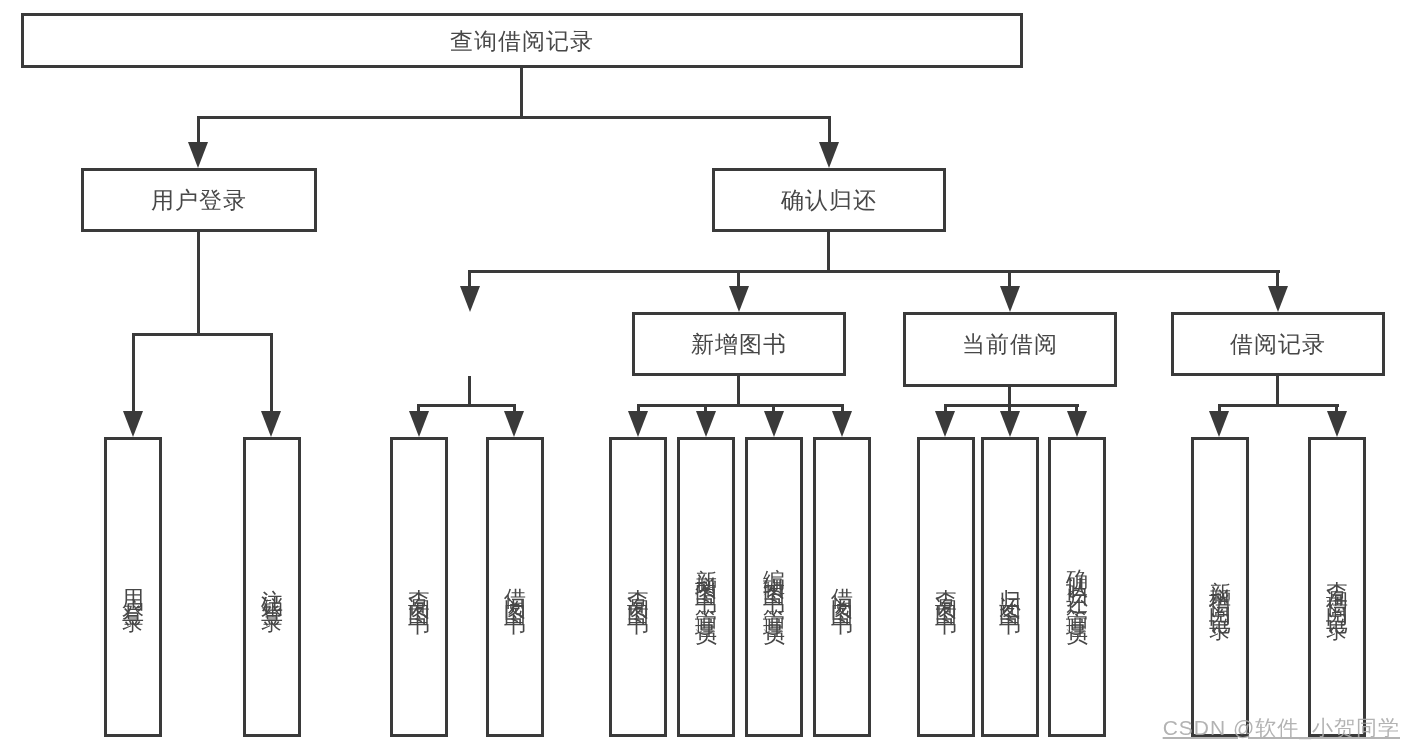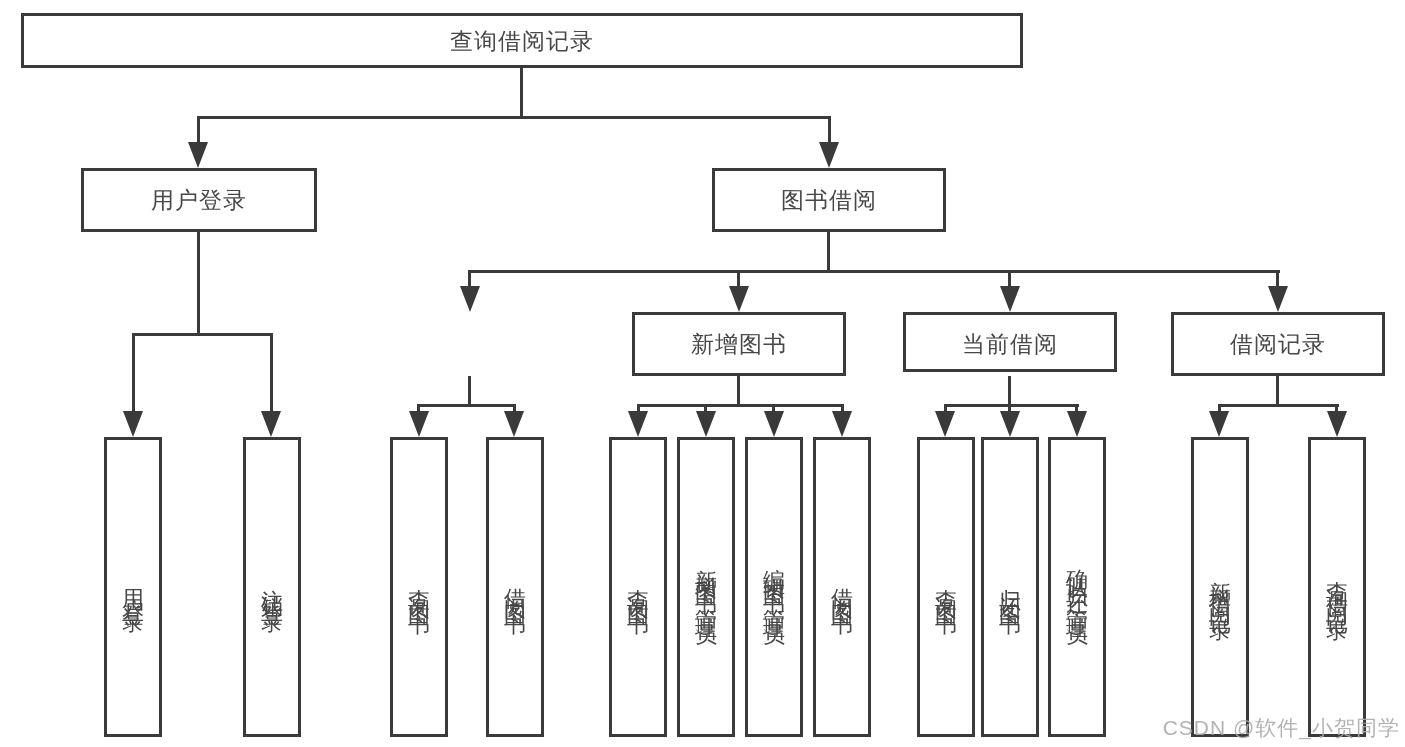--- a/index.html
+++ b/index.html
@@ -54,59 +54,60 @@
     border-top:26px solid var(--line);
   }
   .watermark{
     position:absolute;
     right:5px;top:714px;
     font-size:21px;
     color:var(--wm);
     letter-spacing:1px;
     z-index:5;
     opacity:.9;
+    text-decoration:underline;
   }
 </style>
 </head>
 <body>
 
 <div class="canvas">
 
   <div class="box" style="left:21px;top:13px;width:1002px;height:55px;line-height:50px;">查询借阅记录</div>
 
   <div class="vline" style="left:520px;top:66px;height:53px;"></div>
   <div class="hline" style="left:197px;top:116px;width:634px;"></div>
   <div class="vline" style="left:197px;top:116px;height:32px;"></div>
   <div class="arrow" style="left:188px;top:142px;"></div>
   <div class="vline" style="left:828px;top:116px;height:32px;"></div>
   <div class="arrow" style="left:819px;top:142px;"></div>
 
   <div class="box" style="left:81px;top:168px;width:236px;height:64px;line-height:59px;">用户登录</div>
-  <div class="box" style="left:712px;top:168px;width:234px;height:64px;line-height:59px;">图书借阅</div>
+  <div class="box" style="left:712px;top:168px;width:234px;height:64px;line-height:59px;">确认归还</div>
 
   <div class="vline" style="left:197px;top:232px;height:104px;"></div>
   <div class="hline" style="left:132px;top:333px;width:141px;"></div>
   <div class="vline" style="left:132px;top:333px;height:82px;"></div>
   <div class="arrow" style="left:123px;top:411px;"></div>
   <div class="vline" style="left:270px;top:333px;height:82px;"></div>
   <div class="arrow" style="left:261px;top:411px;"></div>
 
   <div class="vline" style="left:827px;top:232px;height:41px;"></div>
   <div class="hline" style="left:468px;top:270px;width:812px;"></div>
   <div class="vline" style="left:468px;top:270px;height:20px;"></div>
   <div class="arrow" style="left:460px;top:286px;"></div>
   <div class="vline" style="left:737px;top:270px;height:20px;"></div>
   <div class="arrow" style="left:729px;top:286px;"></div>
   <div class="vline" style="left:1008px;top:270px;height:20px;"></div>
   <div class="arrow" style="left:1000px;top:286px;"></div>
   <div class="vline" style="left:1276px;top:270px;height:20px;"></div>
   <div class="arrow" style="left:1268px;top:286px;"></div>
 
   <div class="box" style="left:632px;top:312px;width:214px;height:64px;line-height:59px;">新增图书</div>
-  <div class="box" style="left:903px;top:312px;width:214px;height:60px;line-height:59px;font-family:Liberation Serif, serif;">当前借阅</div>
+  <div class="box" style="left:903px;top:312px;width:214px;height:75px;line-height:59px;font-family:Liberation Serif, serif;">当前借阅</div>
   <div class="box" style="left:1171px;top:312px;width:214px;height:64px;line-height:59px;">借阅记录</div>
 
   <div class="vline" style="left:468px;top:376px;height:30px;"></div>
   <div class="hline" style="left:417px;top:404px;width:99px;"></div>
   <div class="vline" style="left:417px;top:404px;height:12px;"></div>
   <div class="arrow" style="left:409px;top:411px;"></div>
   <div class="vline" style="left:513px;top:404px;height:12px;"></div>
   <div class="arrow" style="left:504px;top:411px;"></div>
 
   <div class="vline" style="left:737px;top:376px;height:30px;"></div>

